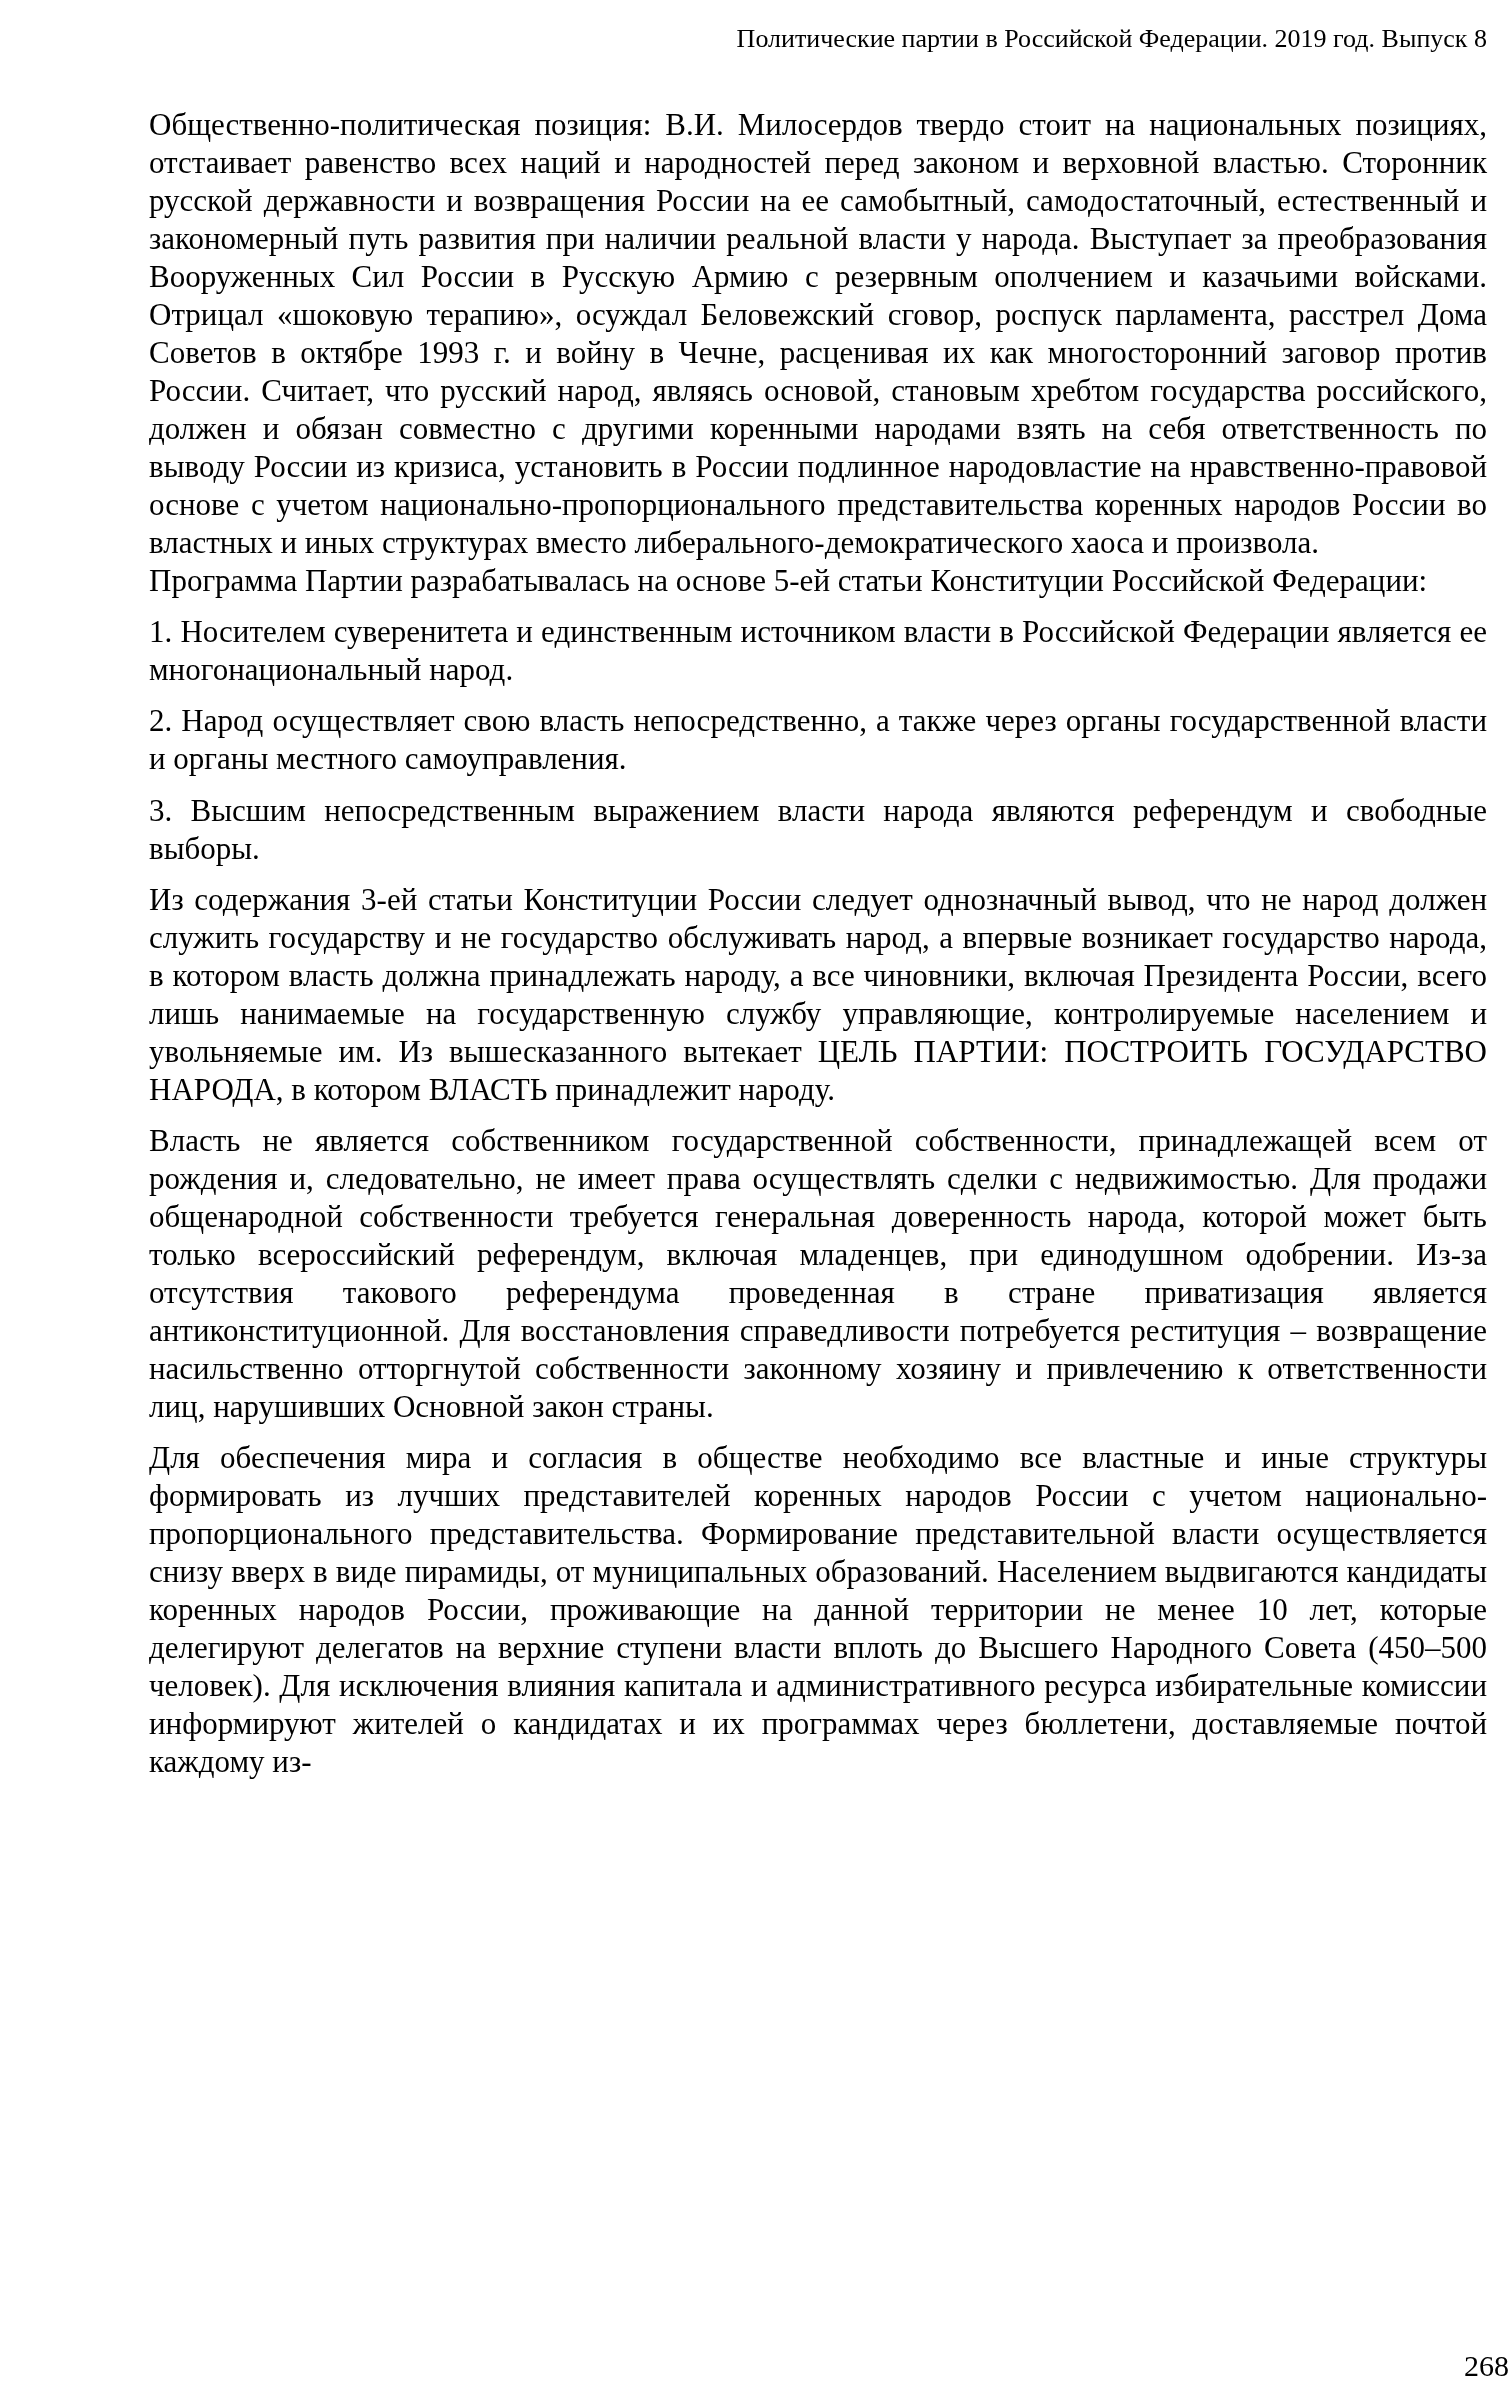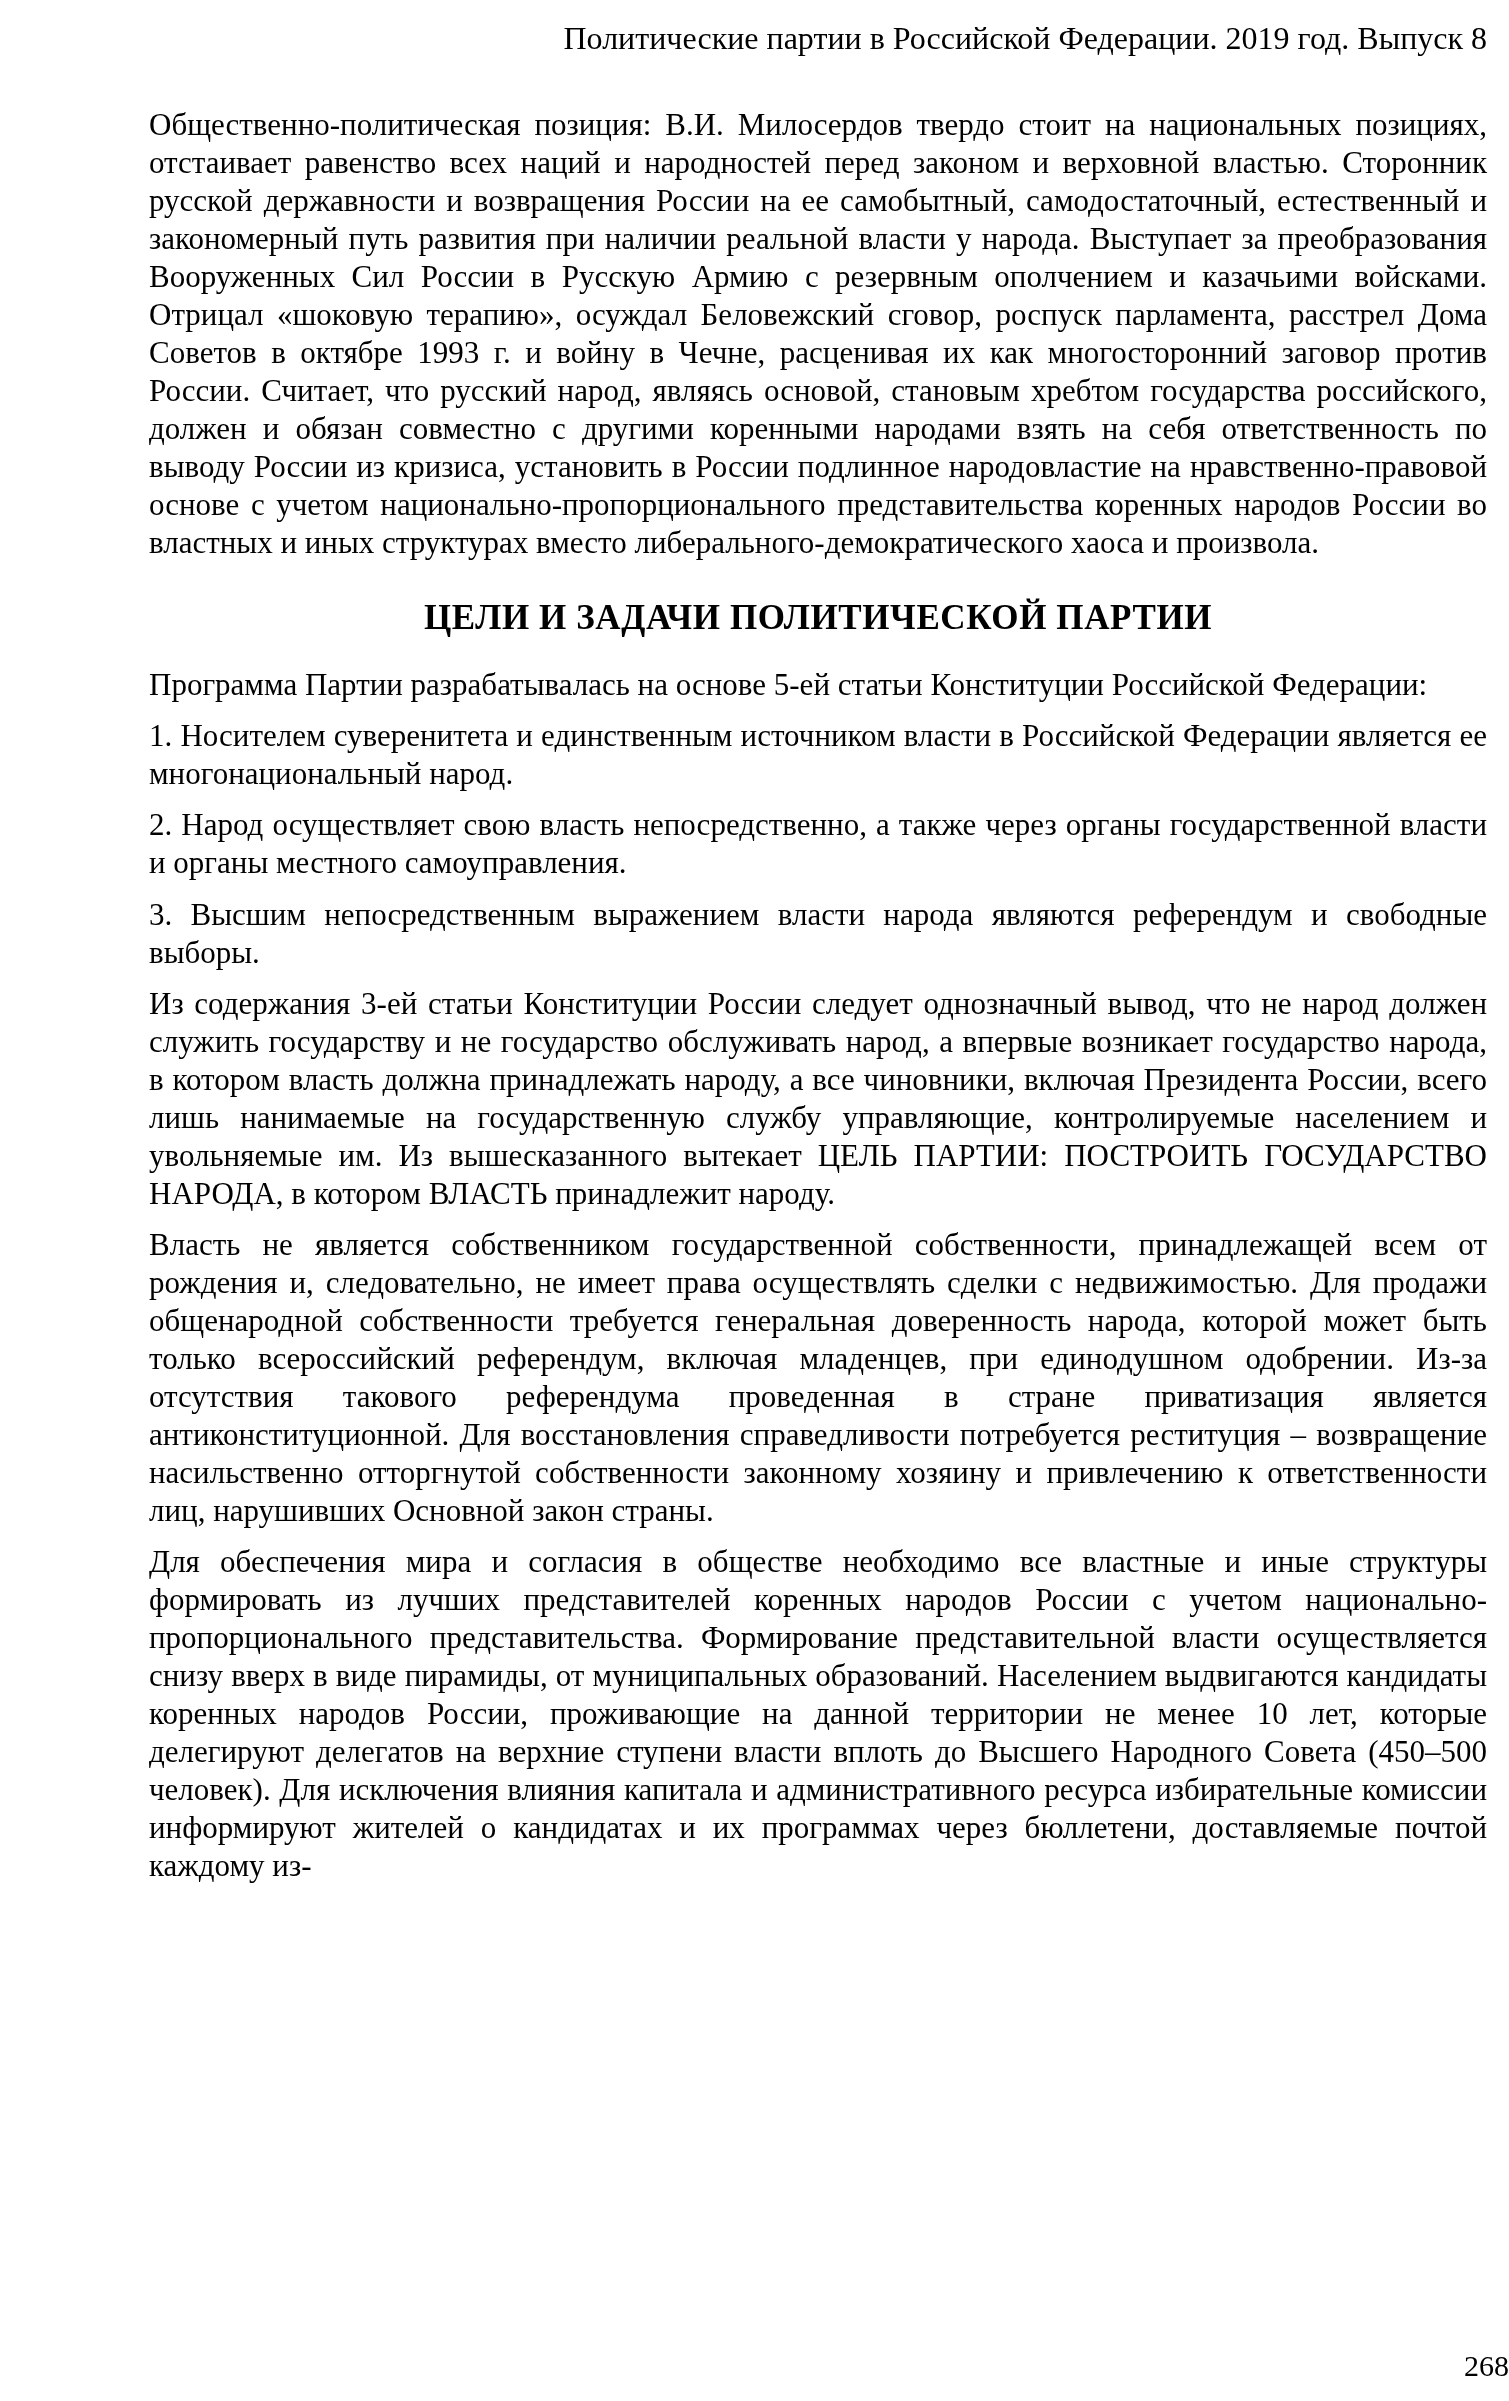--- a/index.html
+++ b/index.html
@@ -16,21 +16,21 @@
     font-family: "Liberation Serif", "DejaVu Serif", serif;
     overflow: hidden;
   }
   .text-block {
     position: absolute;
     left: 149px;
     top: 19px;
     width: 1338px;
   }
   .running-header {
-    font-size: 32px;
+    font-size: 26px;
     line-height: 39px;
     text-align: right;
     white-space: nowrap;
     margin: 0 0 48px 0;
   }
   p.body-paragraph {
     font-size: 31px;
     line-height: 38px;
     text-align: justify;
     margin: 13.2px 0 0 0;
@@ -60,21 +60,20 @@
 <body>
 
 <div class="page">
   <div class="text-block">
 
     <div class="running-header">Политические партии в Российской Федерации. 2019 год. Выпуск 8</div>
 
 
     <p class="body-paragraph">Общественно-политическая позиция: В.И. Милосердов твердо стоит на национальных позициях, отстаивает равенство всех наций и народностей перед законом и верховной властью. Сторонник русской державности и возвращения России на ее самобытный, самодостаточный, естественный и закономерный путь развития при наличии реальной власти у народа. Выступает за преобразования Вооруженных Сил России в Русскую Армию с резервным ополчением и казачьими войсками. Отрицал «шоковую терапию», осуждал Беловежский сговор, роспуск парламента, расстрел Дома Советов в октябре 1993 г. и войну в Чечне, расценивая их как многосторонний заговор против России. Считает, что русский народ, являясь основой, становым хребтом государства российского, должен и обязан совместно с другими коренными народами взять на себя ответственность по выводу России из кризиса, установить в России подлинное народовластие на нравственно-правовой основе с учетом национально-пропорционального представительства коренных народов России во властных и иных структурах вместо либерального-демократического хаоса и произвола.</p>
 
-    <h2 class="section-heading">ЦЕЛИ И ЗАДАЧИ ПОЛИТИЧЕСКОЙ ПАРТИИ</h2>
 
     <p class="body-paragraph first">Программа Партии разрабатывалась на основе 5-ей статьи Конституции Российской Федерации:</p>
 
     <p class="body-paragraph">1. Носителем суверенитета и единственным источником власти в Российской Федерации является ее многонациональный народ.</p>
 
     <p class="body-paragraph">2. Народ осуществляет свою власть непосредственно, а также через органы государственной власти и органы местного самоуправления.</p>
 
     <p class="body-paragraph">3. Высшим непосредственным выражением власти народа являются референдум и свободные выборы.</p>
 
 

